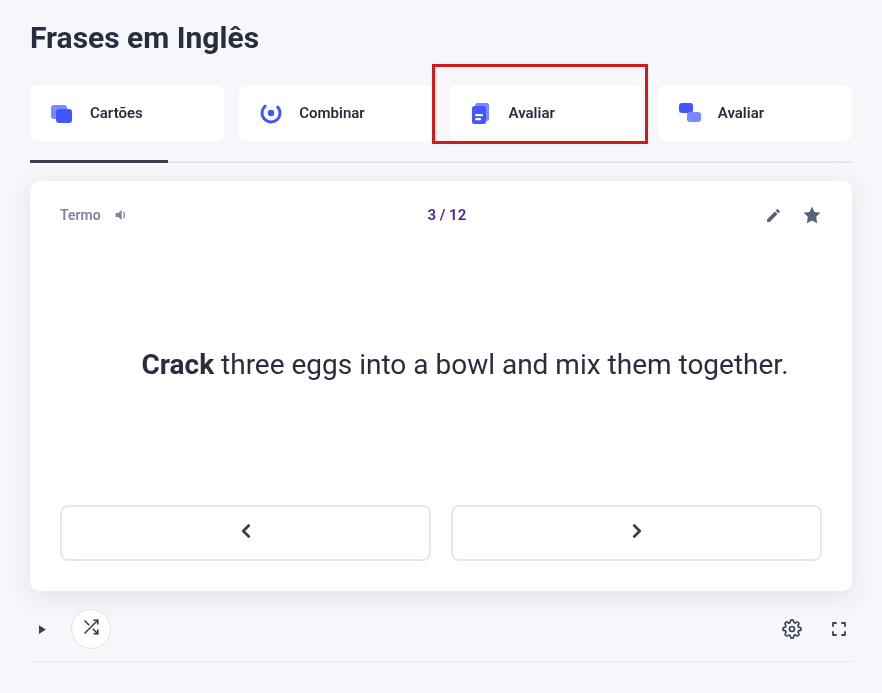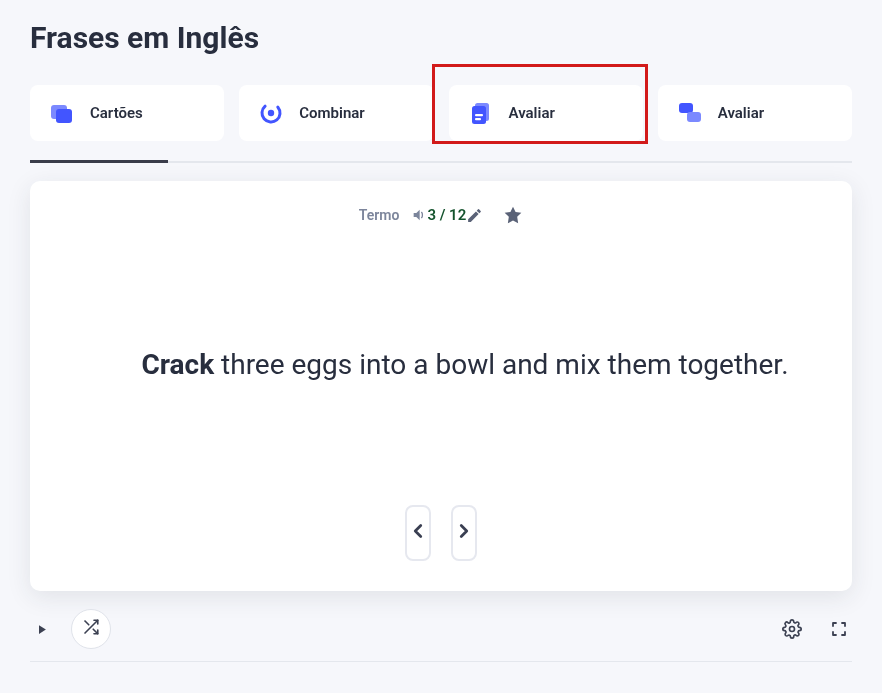--- a/index.html
+++ b/index.html
@@ -66,33 +66,32 @@
   }
   .card {
     margin-top: 18px;
     background: #ffffff;
     border-radius: 10px;
     box-shadow: 0 6px 24px rgba(40,46,62,0.10);
     padding: 24px 30px 30px 30px;
     height: 410px;
     display: flex;
     flex-direction: column;
-    align-items: center;
   }
   .card-header {
     display: flex;
     align-items: center;
     justify-content: space-between;
     color: #7c859b;
     font-size: 14px;
     font-weight: 600;
   }
   .card-header-left { display:flex; align-items:center; gap:12px; }
   .card-header-right { display:flex; align-items:center; gap:20px; }
-  .counter { color:#14532d; font-weight:600; font-size:15px; }
+  .counter { color:#4c1d95; font-weight:600; font-size:15px; }
   .icon-btn { cursor:pointer; color:#5a6277; display:flex; align-items:center; }
   .star-icon { color:#5a6277; }
   .card-body {
     flex: 1;
     display: flex;
     align-items: center;
     justify-content: center;
     padding: 0 10px;
   }
   .term-text {

